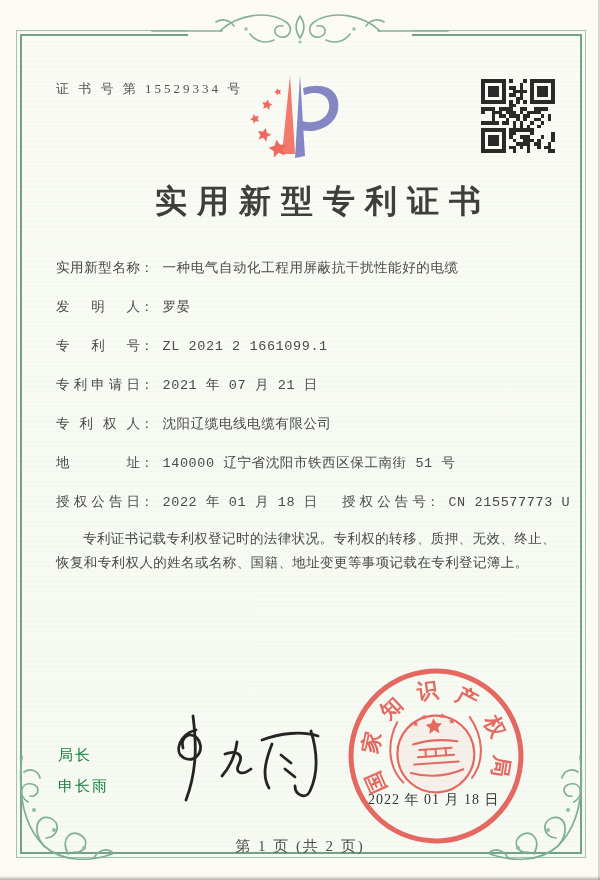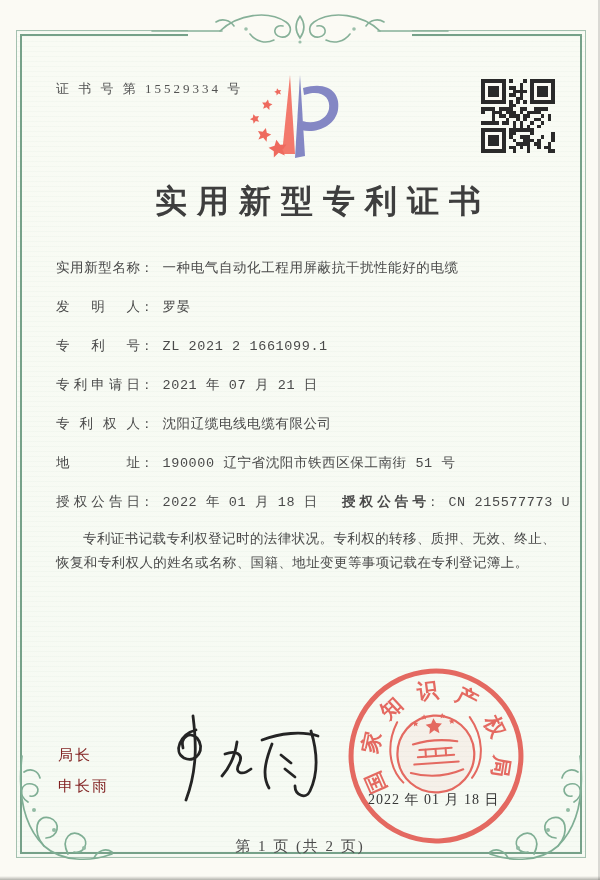--- a/index.html
+++ b/index.html
@@ -50,30 +50,30 @@
   }
 
   .fields{position:absolute;left:56px;top:259px;right:36px;font-size:13.5px;color:#4a4a4a;}
   .field-row{line-height:17px;margin-bottom:21px;white-space:nowrap;}
   .field-label{
     display:inline-block;width:84px;vertical-align:top;
     text-align:justify;text-align-last:justify;letter-spacing:0;
   }
   .field-colon{display:inline-block;margin-right:9px;}
   .field-value{letter-spacing:0.6px;font-family:Liberation Mono, monospace;}
-  .grant-second{margin-left:24px;font-weight:bold;}
+  .grant-second{margin-left:24px;}
 
   .paragraphs{
     position:absolute;left:56px;right:44px;top:527px;
     font-size:13.5px;line-height:24px;color:#4a4a4a;letter-spacing:0.4px;
     text-align:justify;
   }
   .paragraphs p{margin:0;text-indent:2em;}
 
-  .signer{position:absolute;left:58px;top:740px;font-size:15px;line-height:31px;color:#7f1d1d;letter-spacing:2px;}
+  .signer{position:absolute;left:58px;top:740px;font-size:15px;line-height:31px;color:#15803d;letter-spacing:2px;}
   .signature{position:absolute;left:140px;top:710px;width:215px;height:100px;}
 
   .seal{position:absolute;left:345px;top:665px;width:182px;height:182px;opacity:0.88;transform:rotate(-4deg);}
   .seal-date{
     position:absolute;left:368px;top:791px;z-index:6;
     font-size:14px;color:#373737;letter-spacing:1px;
   }
 
   .footer{
     position:absolute;left:0;right:0;top:837px;text-align:center;
@@ -300,21 +300,21 @@
   <div class="field-row">
     <span class="field-label">专利号</span><span class="field-colon">：</span><span class="field-value">ZL 2021 2 1661099.1</span>
   </div>
   <div class="field-row">
     <span class="field-label">专利申请日</span><span class="field-colon">：</span><span class="field-value">2021 年 07 月 21 日</span>
   </div>
   <div class="field-row">
     <span class="field-label">专利权人</span><span class="field-colon">：</span><span class="field-value">沈阳辽缆电线电缆有限公司</span>
   </div>
   <div class="field-row">
-    <span class="field-label">地址</span><span class="field-colon">：</span><span class="field-value">190000 辽宁省沈阳市铁西区保工南街 51 号</span>
+    <span class="field-label">地址</span><span class="field-colon">：</span><span class="field-value">140000 辽宁省沈阳市铁西区保工南街 51 号</span>
   </div>
   <div class="field-row">
     <span class="field-label">授权公告日</span><span class="field-colon">：</span><span class="field-value">2022 年 01 月 18 日</span><span class="field-label grant-second">授权公告号</span><span class="field-colon">：</span><span class="field-value">CN 215577773 U</span>
   </div>
 </div>
 
 <div class="paragraphs">
   <p>专利证书记载专利权登记时的法律状况。专利权的转移、质押、无效、终止、恢复和专利权人的姓名或名称、国籍、地址变更等事项记载在专利登记簿上。</p>
 </div>
 

